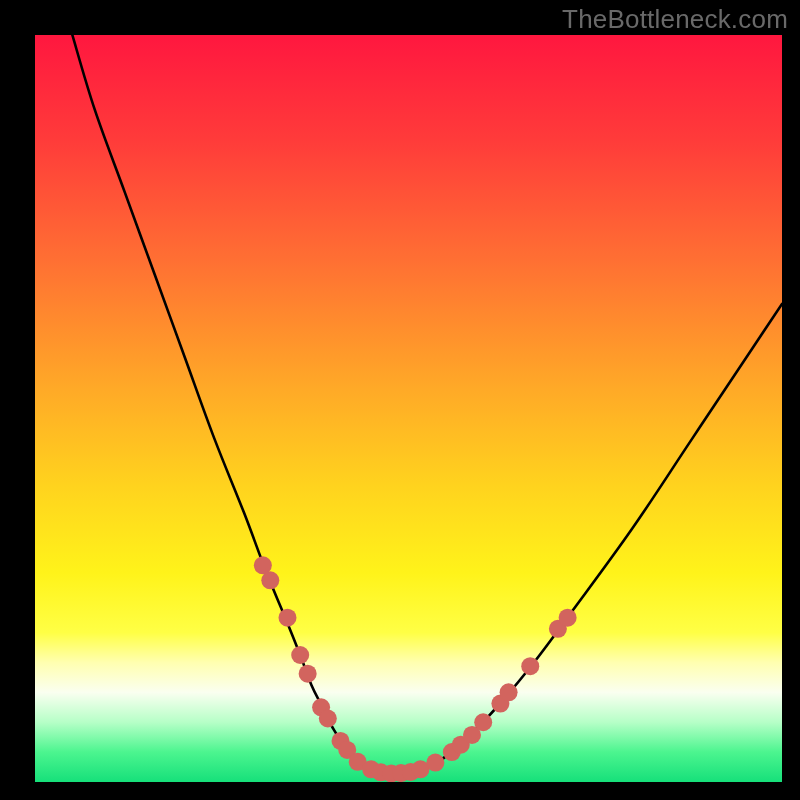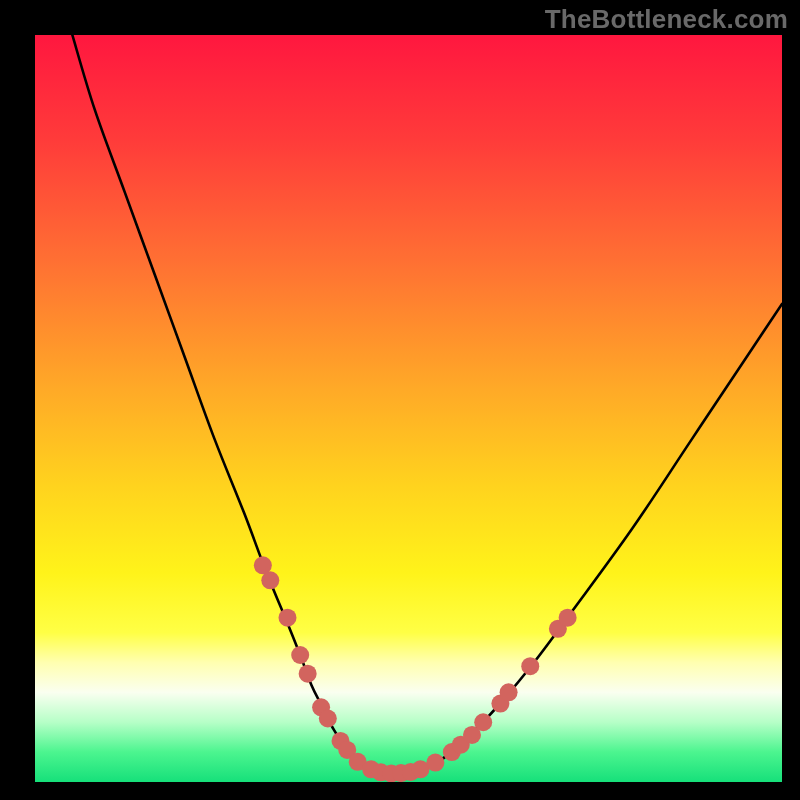--- a/index.html
+++ b/index.html
@@ -23,21 +23,21 @@
   .gradient {
     position: absolute;
     inset: 0;
   }
   .watermark {
     position: absolute;
     top: 4px;
     right: 12px;
     color: #696969;
     font-size: 26px;
-    font-weight: 700;
+    font-weight: 400;
     letter-spacing: 0.2px;
     z-index: 40;
   }
   svg.curve {
     position: absolute;
     inset: 0;
     z-index: 20;
   }
   svg.dots {
     position: absolute;

